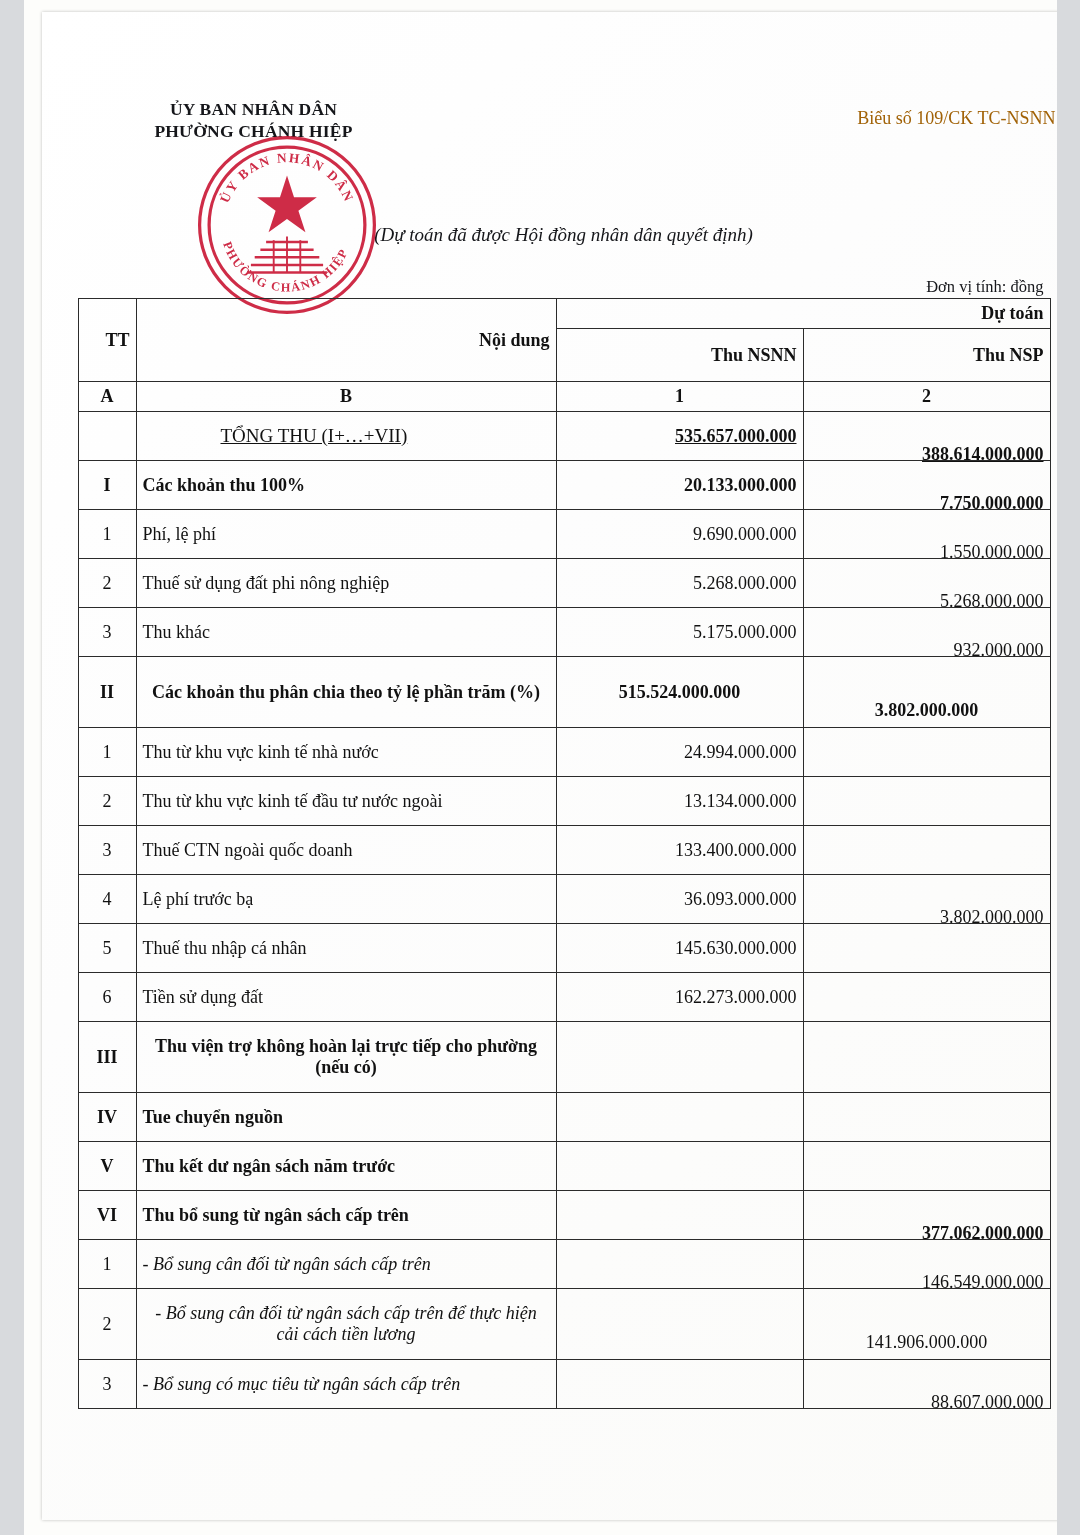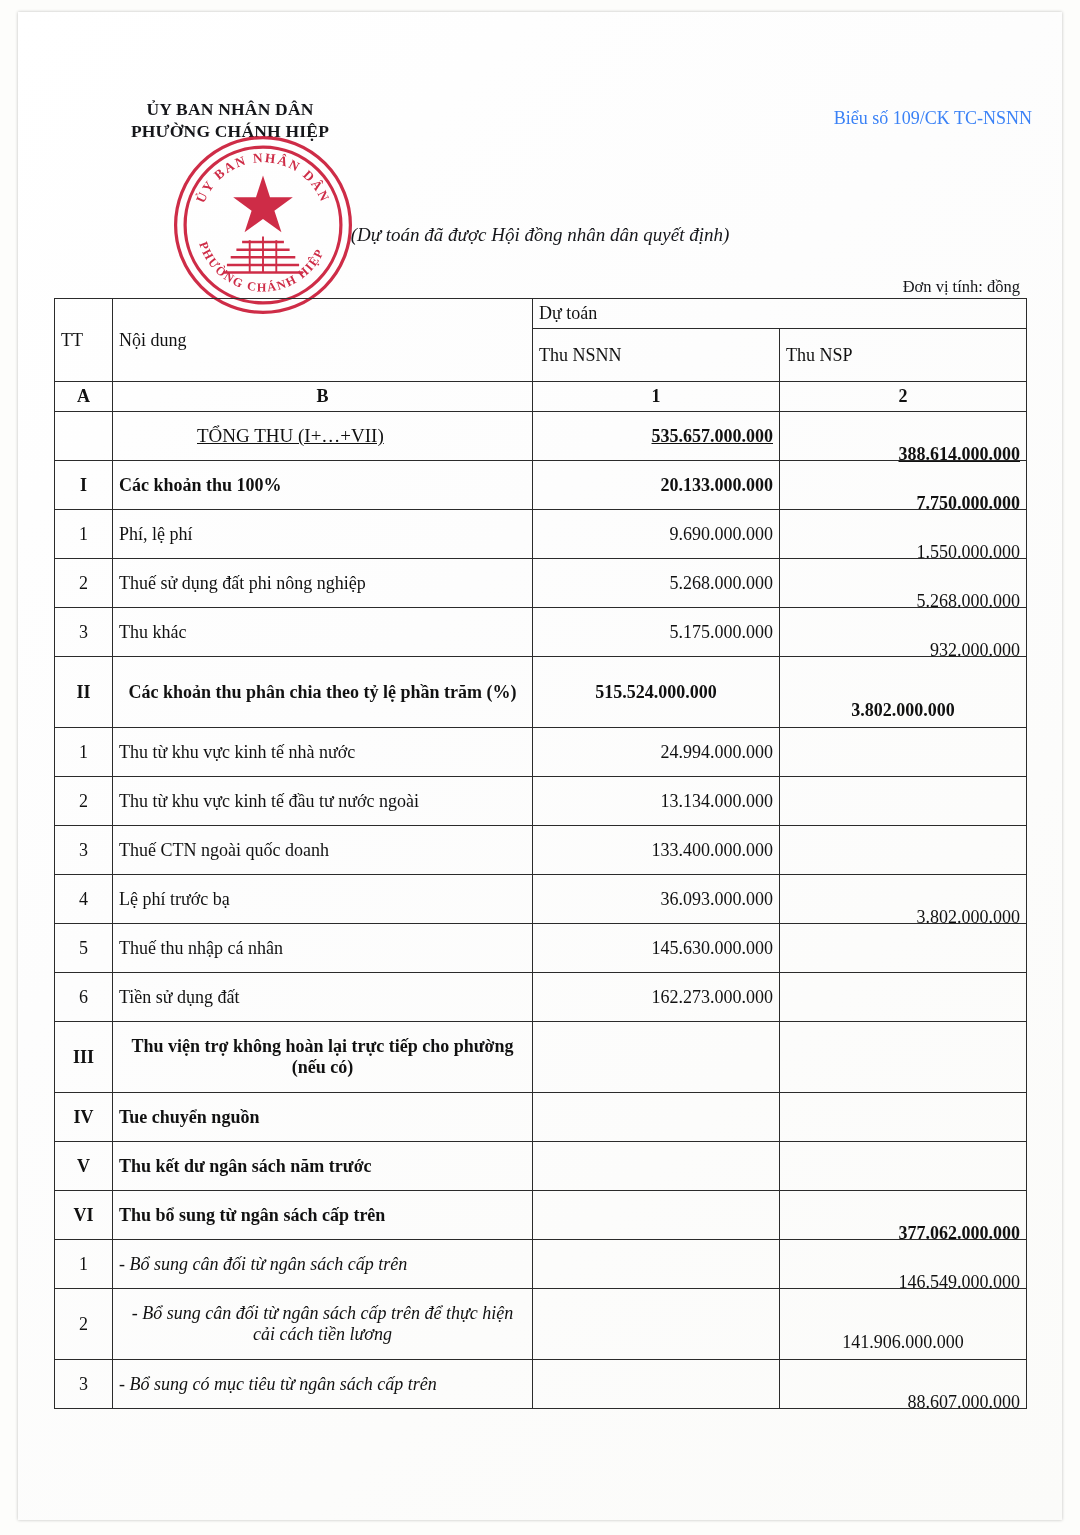--- a/index.html
+++ b/index.html
@@ -5,25 +5,26 @@
   html, body {
     margin: 0;
     padding: 0;
     background: #d8dadd;
   }
   body {
     font-family: "Liberation Serif", "DejaVu Serif", serif;
   }
   .page {
     position: relative;
-    width: 1080px;
+    width: 988px;
     height: 1535px;
     margin: 0 auto;
     background: #fdfdfb;
     overflow: hidden;
+    padding-left: 45px;
   }
   .sheet {
     position: absolute;
     left: 18px;
     top: 12px;
     width: 1044px;
     height: 1508px;
     background: #ffffff;
     box-shadow: 0 0 3px rgba(0,0,0,0.25);
   }
@@ -46,21 +47,21 @@
     font-weight: bold;
     font-size: 17.5px;
     letter-spacing: 0.2px;
     color: #15161a;
   }
   .form-code {
     position: absolute;
     right: 30px;
     top: 96px;
     font-size: 18px;
-    color: #3b82f6;
+    color: #a16207;
     white-space: nowrap;
   }
   .title-main {
     position: absolute;
     left: 0;
     right: 0;
     top: 178px;
     text-align: center;
     font-weight: bold;
     font-size: 21.5px;
@@ -111,22 +112,22 @@
     padding: 4px 6px;
     font-size: 18px;
     vertical-align: middle;
   }
   .col-tt { width: 58px; }
   .col-nd { width: 420px; }
   .col-c1 { width: 247px; }
   .col-c2 { width: 247px; }
 
   th.head {
-    text-align: left;
-    font-weight: normal;
+    text-align: right;
+    font-weight: bold;
     font-size: 19px;
   }
   td.idx {
     text-align: center;
     font-weight: bold;
     font-size: 18px;
   }
   td.idx-normal {
     text-align: center;
     font-weight: normal;

